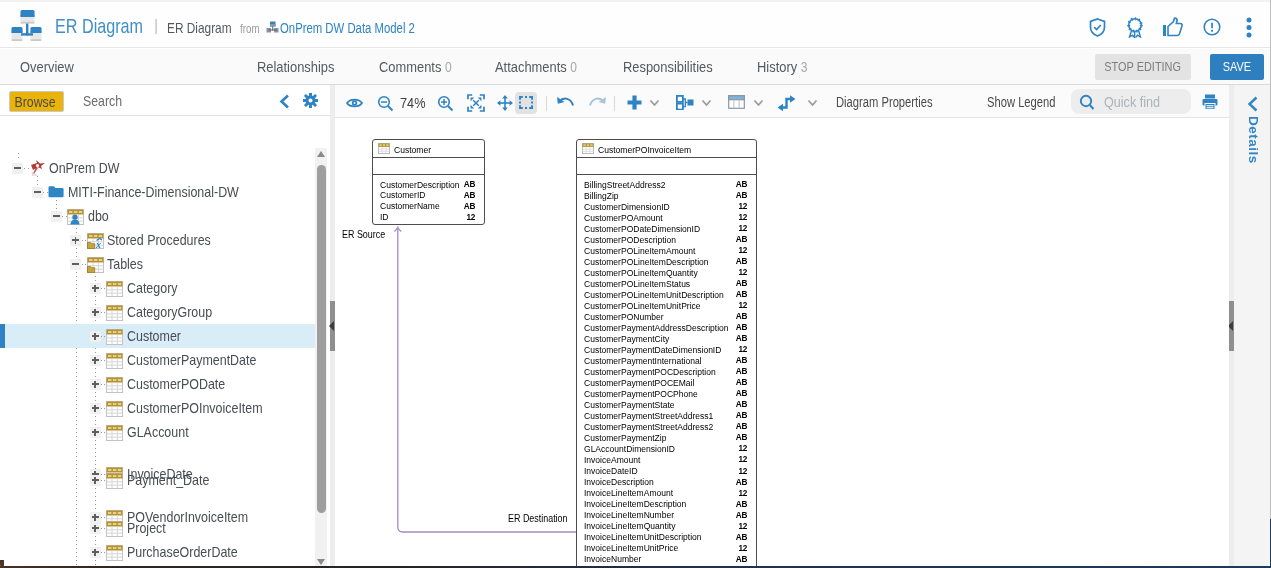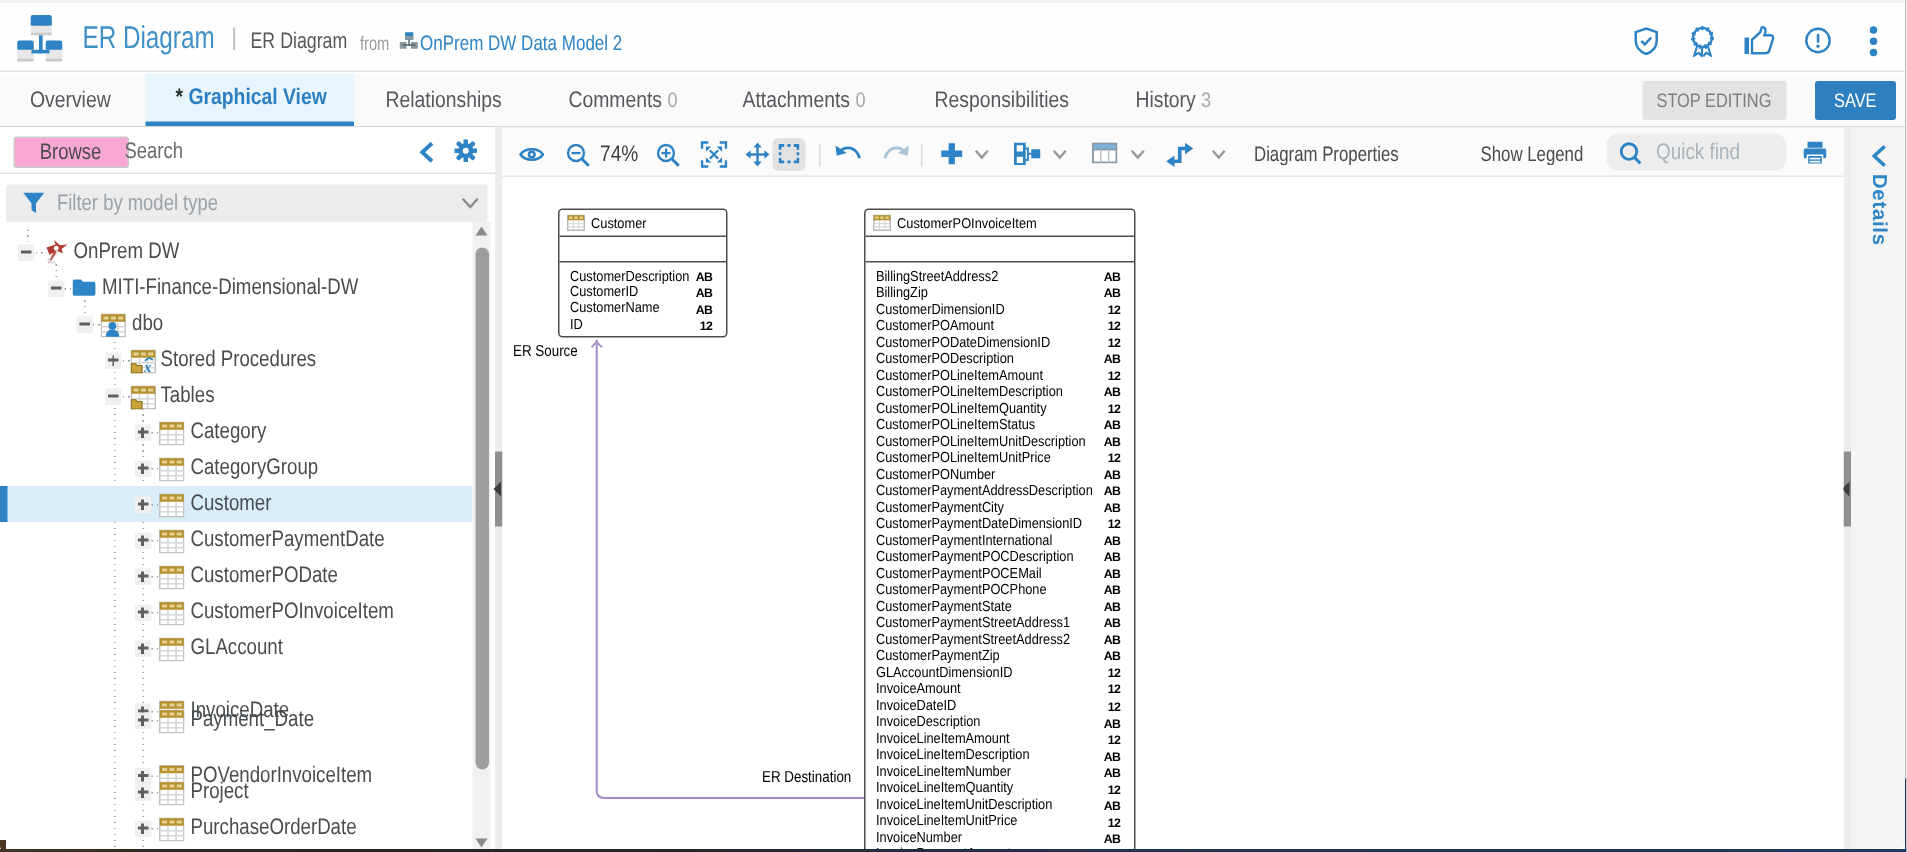--- a/index.html
+++ b/index.html
@@ -21,21 +21,21 @@
   .tab { position:absolute; top:0; height:35px; line-height:35px; font-size:15px; color:#55585c; transform:scaleX(0.86); transform-origin:0 50%; white-space:nowrap; }
   #tabactive { position:absolute; left:97px; top:0; width:139px; height:35px; background:#e9f5fc; border-bottom:3px solid #2e83c4; }
   #tabactive .t { position:absolute; left:20px; top:0; height:32px; line-height:32px; font-size:15px; font-weight:bold; color:#2c80c2; transform:scaleX(0.86); transform-origin:0 50%; white-space:nowrap; }
   .cnt { color:#a8a8a8; font-size:14px; }
   #btn-stop { position:absolute; left:1095px; top:4.5px; width:96px; height:26px; background:#e3e3e3; border-radius:2px; color:#7d7d7d; font-size:13px; text-align:center; line-height:26px; } #btn-stop span, #btn-save span { display:inline-block; transform:scaleX(0.84); }
   #btn-save { position:absolute; left:1210px; top:4.5px; width:54px; height:26px; background:#2e7fc0; border-radius:2px; color:#fff; font-size:13px; text-align:center; line-height:26px; }
 
   
   #lpanel { position:absolute; left:0; top:85px; width:330px; height:483px; background:#fff; }
   #lphead { position:absolute; left:0; top:0; width:330px; height:31px; background:#fff; border-bottom:1px solid #e2e2e2; }
-  #browsebtn { position:absolute; left:9px; top:6px; width:77px; height:21px; border:1px solid #c9c9c9; background:#f9a8d4; border-radius:2px; text-align:center; line-height:19px; font-size:15px; color:#4a4a4a; } #browsebtn span { display:inline-block; transform:scaleX(0.82); }
+  #browsebtn { position:absolute; left:9px; top:6px; width:55px; height:21px; border:1px solid #c9c9c9; background:#eab308; border-radius:2px; line-height:19px; font-size:15px; color:#4a4a4a; } #browsebtn span { display:inline-block; transform:scaleX(0.82); }
   #searchtxt { position:absolute; left:83px; top:7px; font-size:15px; color:#6b6b6b; transform:scaleX(0.82); transform-origin:0 50%; }
   #filterbar { position:absolute; left:4px; top:38px; width:321px; height:25px; background:#ececec; border-radius:2px; }
   #filtertxt { position:absolute; left:34px; top:4px; font-size:15px; color:#9aa2a9; transform:scaleX(0.82); transform-origin:0 50%; }
 
   
   .trow { position:absolute; left:0; height:24px; width:315px; }
   .trow.sel { background:#d9edf9; }
   .selbar { position:absolute; left:0; width:5px; height:24px; background:#2e83c4; }
   .tlabel { position:absolute; top:3px; font-size:15px; color:#494d50; white-space:nowrap; transform:scaleX(0.83); transform-origin:0 50%; }
   .exp { position:absolute; top:6.5px; width:11px; height:11px; background:#f0f0f0; border-radius:1px; }
@@ -142,23 +142,20 @@
     <circle cx="9" cy="12.8" r="1.1" fill="#2e83c4"></circle>
   </svg>
   <svg class="abs" style="left:1245px;top:17px" width="8" height="21" viewBox="0 0 8 21">
     <circle cx="4" cy="3" r="2.5" fill="#2e83c4"></circle>
     <circle cx="4" cy="10.5" r="2.5" fill="#2e83c4"></circle>
     <circle cx="4" cy="18" r="2.5" fill="#2e83c4"></circle>
   </svg>
 
   <div id="tabbar">
     <div class="tab" style="left:20px">Overview</div>
-    <div id="tabactive">
-        <div class="t"><span style="color:#2b2b2b">*</span> Graphical View</div>
-      </div>
     <div class="tab" style="left:257px">Relationships</div>
     <div class="tab" style="left:379px">Comments <span class="cnt">0</span></div>
     <div class="tab" style="left:495px">Attachments <span class="cnt">0</span></div>
     <div class="tab" style="left:623px">Responsibilities</div>
     <div class="tab" style="left:757px">History <span class="cnt">3</span></div>
     <div id="btn-stop"><span>STOP EDITING</span></div>
     <div id="btn-save"><span>SAVE</span></div>
   </div>
 
   <div id="lpanel">
@@ -178,29 +175,20 @@
             <rect x="11.5" y="6" width="4" height="3" rx="1"></rect>
             <rect x="6" y="-0.5" width="3" height="4" rx="1" transform="rotate(45 7.5 7.5)"></rect>
             <rect x="6" y="11.5" width="3" height="4" rx="1" transform="rotate(45 7.5 7.5)"></rect>
             <rect x="-0.5" y="6" width="4" height="3" rx="1" transform="rotate(45 7.5 7.5)"></rect>
             <rect x="11.5" y="6" width="4" height="3" rx="1" transform="rotate(45 7.5 7.5)"></rect>
           </g>
         </g>
         <circle cx="7.5" cy="7.5" r="2" fill="#fff"></circle>
       </svg>
     </div>
-    <div id="filterbar">
-      <svg class="abs" style="left:11px;top:5px" width="15" height="15" viewBox="0 0 15 15">
-        <path d="M0.5 0.5 H14.5 L9 7.5 V14 L6 12 V7.5 Z" fill="#2e83c4"></path>
-      </svg>
-      <div id="filtertxt">Filter by model type</div>
-      <svg class="abs" style="left:303px;top:8px" width="13" height="9" viewBox="0 0 13 9">
-        <path d="M1.5 1.5 L6.5 7 L11.5 1.5" fill="none" stroke="#8a8a8a" stroke-width="1.6"></path>
-      </svg>
-    </div>
     <div id="tree">
       <div class="dotv" style="left:17.6px;top:68px;height:8px"></div>
       <div class="dotv" style="left:37.0px;top:91px;height:14px"></div>
       <div class="dotv" style="left:56.4px;top:115px;height:14px"></div>
       <div class="dotv" style="left:75.8px;top:139px;height:344px"></div>
       <div class="dotv" style="left:95.2px;top:187px;height:296px"></div>
       <div class="trow" style="top:71px">
           <div class="exp" style="left:12.1px">
             <i></i>
           </div>

